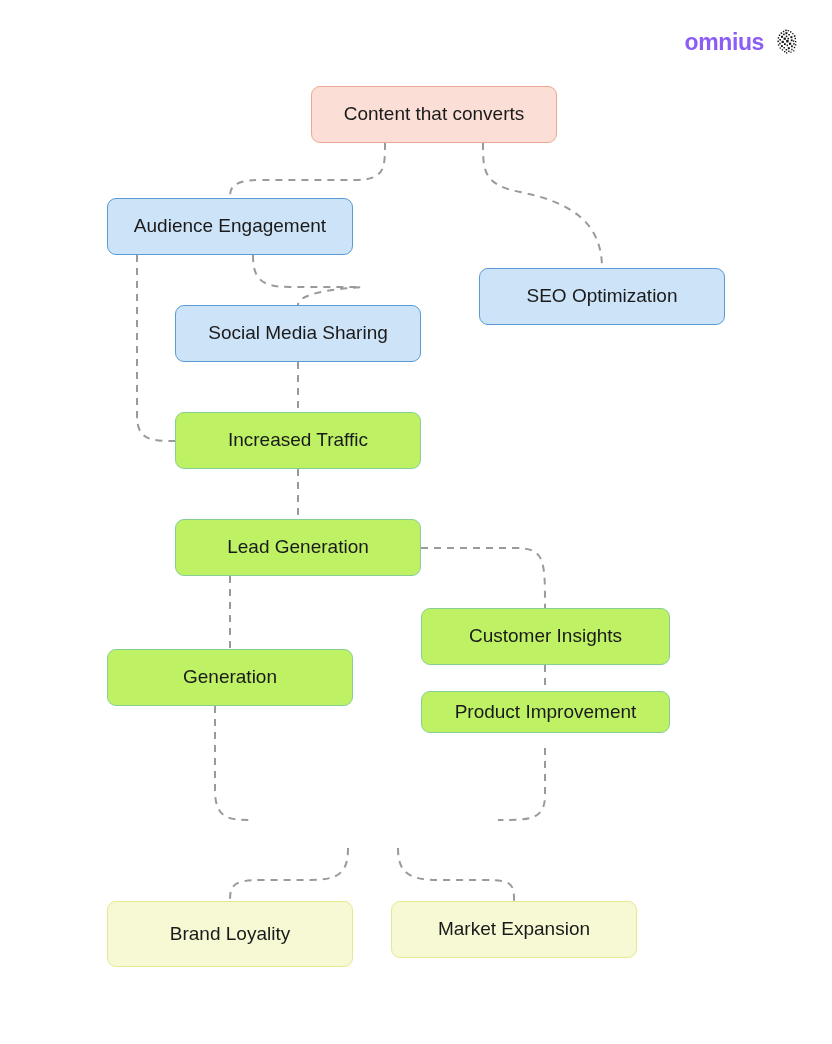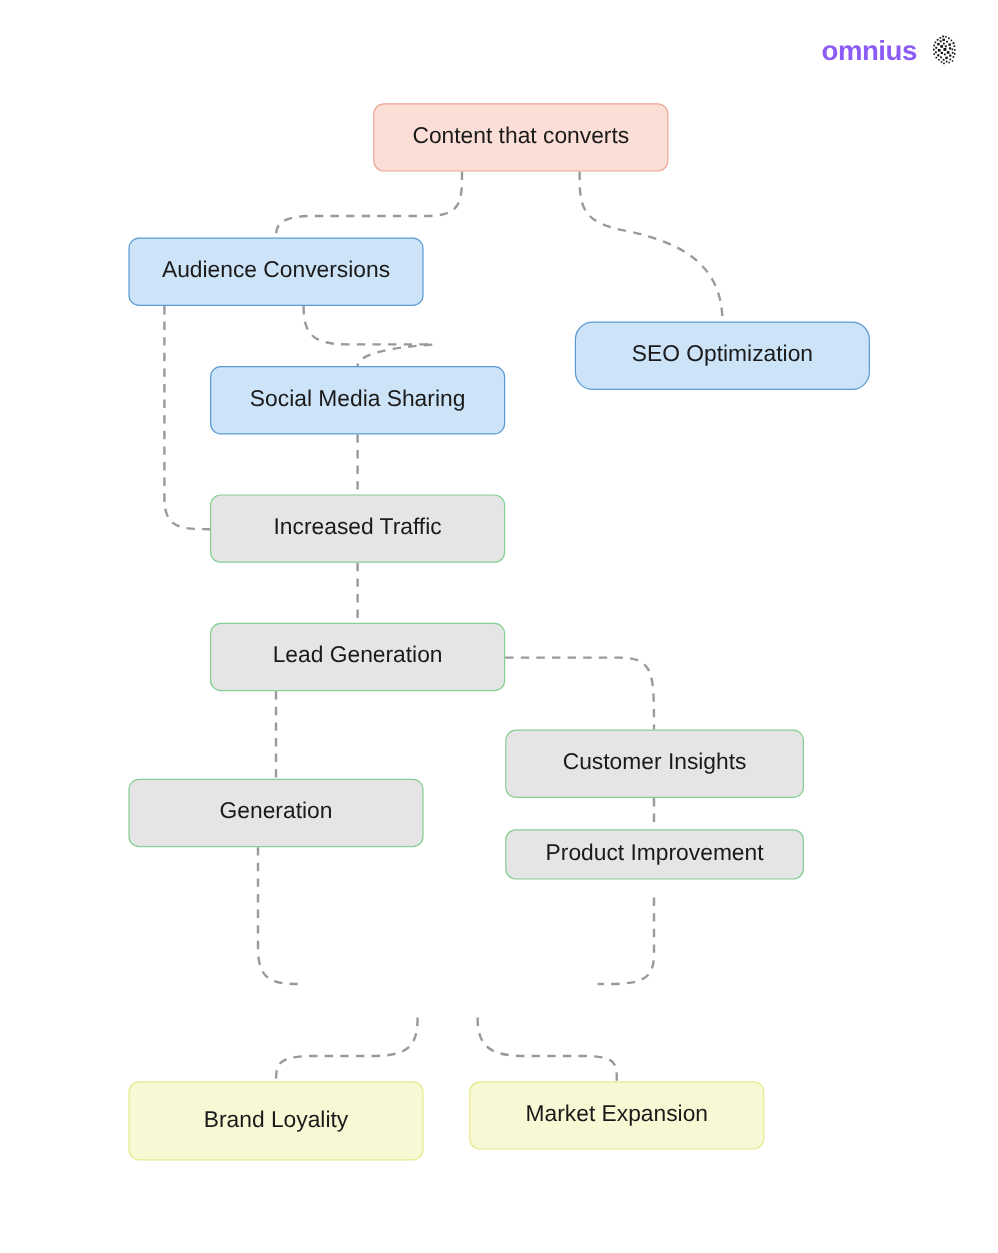--- a/index.html
+++ b/index.html
@@ -75,21 +75,21 @@
     border-style: solid;
     font-size: 19px;
     line-height: 1.2;
     color: #1a1a1a;
     text-align: right;
     padding: 0 14px;
     white-space: nowrap;
   }
   .node.pink   { background: #fbdfd6; border-color: #eda894; }
   .node.blue   { background: #cde3f8; border-color: #5b9bd5; }
-  .node.green  { background: #e5e5e5; border-color: #86cf93; }
+  .node.green  { background: #bef264; border-color: #86cf93; }
   .node.yellow { background: #f7f9d4; border-color: #e4ea8e; }
 </style>
 </head>
 <body>
 
 <div id="brand-logo">
   <span class="wordmark">omnius</span>
   <span class="mark">
     <svg class="mark" viewBox="0 0 26 26" xmlns="http://www.w3.org/2000/svg" aria-hidden="true">
       <g fill="#111111">
@@ -158,23 +158,23 @@
       <path d="M 545,748 L 545,795 C 545,820 530,820 498,820" fill="none" stroke="#9a9a9a" stroke-width="2" stroke-dasharray="7 6" stroke-linecap="butt"></path>
       <path d="M 215,706 L 215,790 C 215,818 228,820 250,820" fill="none" stroke="#9a9a9a" stroke-width="2" stroke-dasharray="7 6" stroke-linecap="butt"></path>
       <path d="M 348,848 C 348,872 340,880 310,880 L 262,880 C 232,880 230,886 230,901" fill="none" stroke="#9a9a9a" stroke-width="2" stroke-dasharray="7 6" stroke-linecap="butt"></path>
       <path d="M 398,848 C 398,872 408,880 438,880 L 486,880 C 514,880 514,886 514,901" fill="none" stroke="#9a9a9a" stroke-width="2" stroke-dasharray="7 6" stroke-linecap="butt"></path>
     </svg>
   <div id="node-layer">
       <div class="node pink" style="left: 311px; top: 86px; width: 246px; height: 57px;">
         <span>Content that converts</span>
       </div>
       <div class="node blue" style="left: 107px; top: 198px; width: 246px; height: 57px;">
-        <span>Audience Conversions</span>
-      </div>
-      <div class="node blue" style="left: 479px; top: 268px; width: 246px; height: 57px; border-radius: 15px;">
+        <span>Audience Engagement</span>
+      </div>
+      <div class="node blue" style="left: 479px; top: 268px; width: 246px; height: 57px;">
         <span>SEO Optimization</span>
       </div>
       <div class="node blue" style="left: 175px; top: 305px; width: 246px; height: 57px;">
         <span>Social Media Sharing</span>
       </div>
       <div class="node green" style="left: 175px; top: 412px; width: 246px; height: 57px;">
         <span>Increased Traffic</span>
       </div>
       <div class="node green" style="left: 175px; top: 519px; width: 246px; height: 57px;">
         <span>Lead Generation</span>

